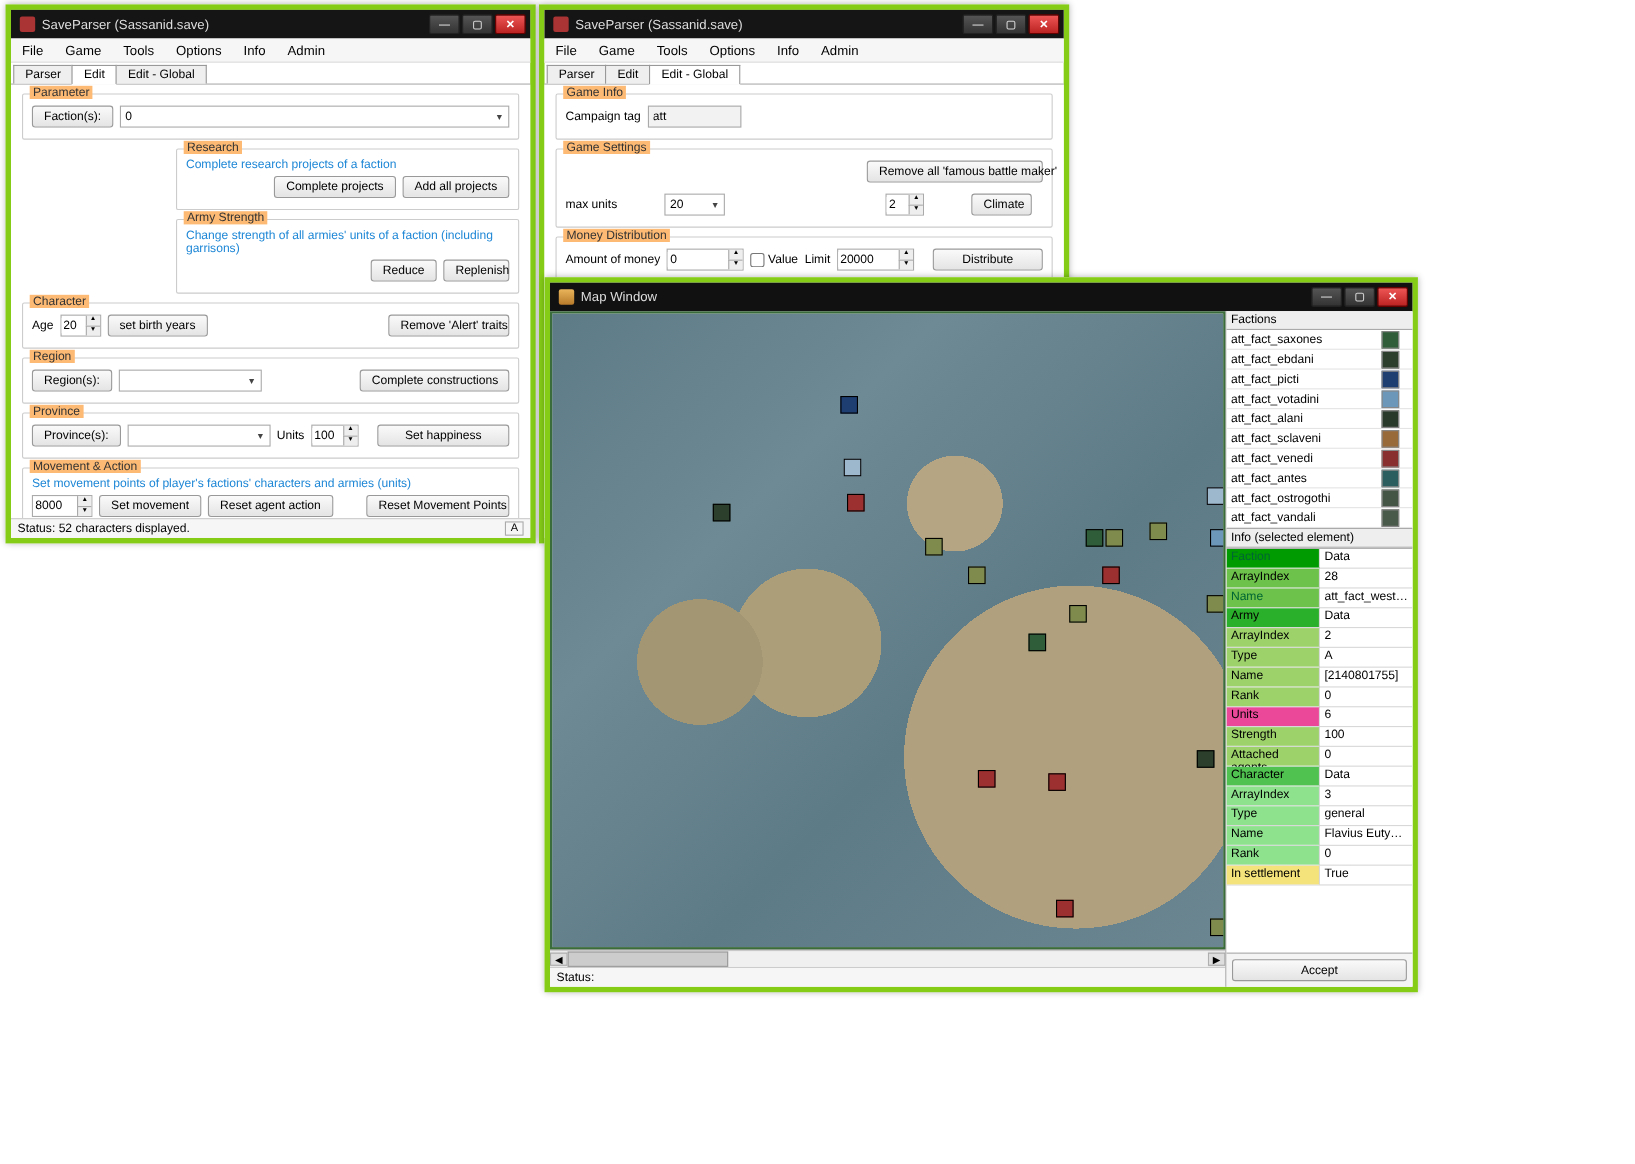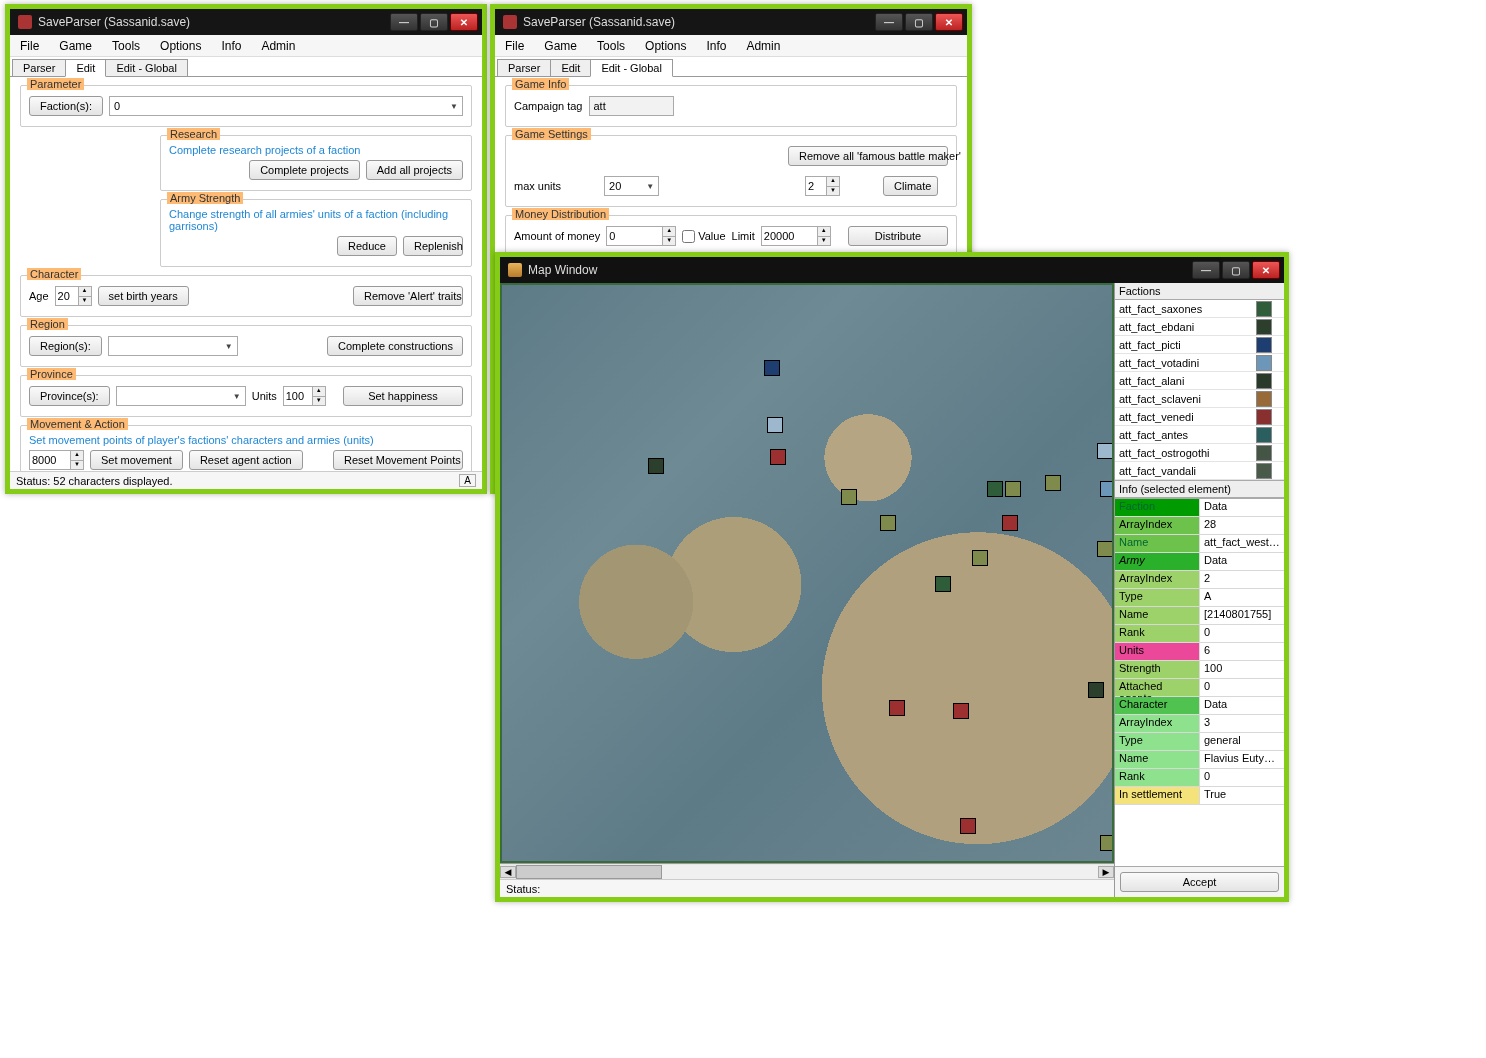--- a/index.html
+++ b/index.html
@@ -489,21 +489,21 @@
           </div>
           <div class="info-row">
             <div class="k" style="background:#6cc24a;">ArrayIndex</div>
             <div class="v">28</div>
           </div>
           <div class="info-row">
             <div class="k" style="background:#6cc24a;color:#063;">Name</div>
             <div class="v">att_fact_wester...</div>
           </div>
           <div class="info-row">
-            <div class="k" style="background:#2bb02b;font-style:italic;">Army</div>
+            <div class="k" style="background:#2bb02b;">Army</div>
             <div class="v">Data</div>
           </div>
           <div class="info-row">
             <div class="k" style="background:#9dd26b;">ArrayIndex</div>
             <div class="v">2</div>
           </div>
           <div class="info-row">
             <div class="k" style="background:#9dd26b;">Type</div>
             <div class="v">A</div>
           </div>

